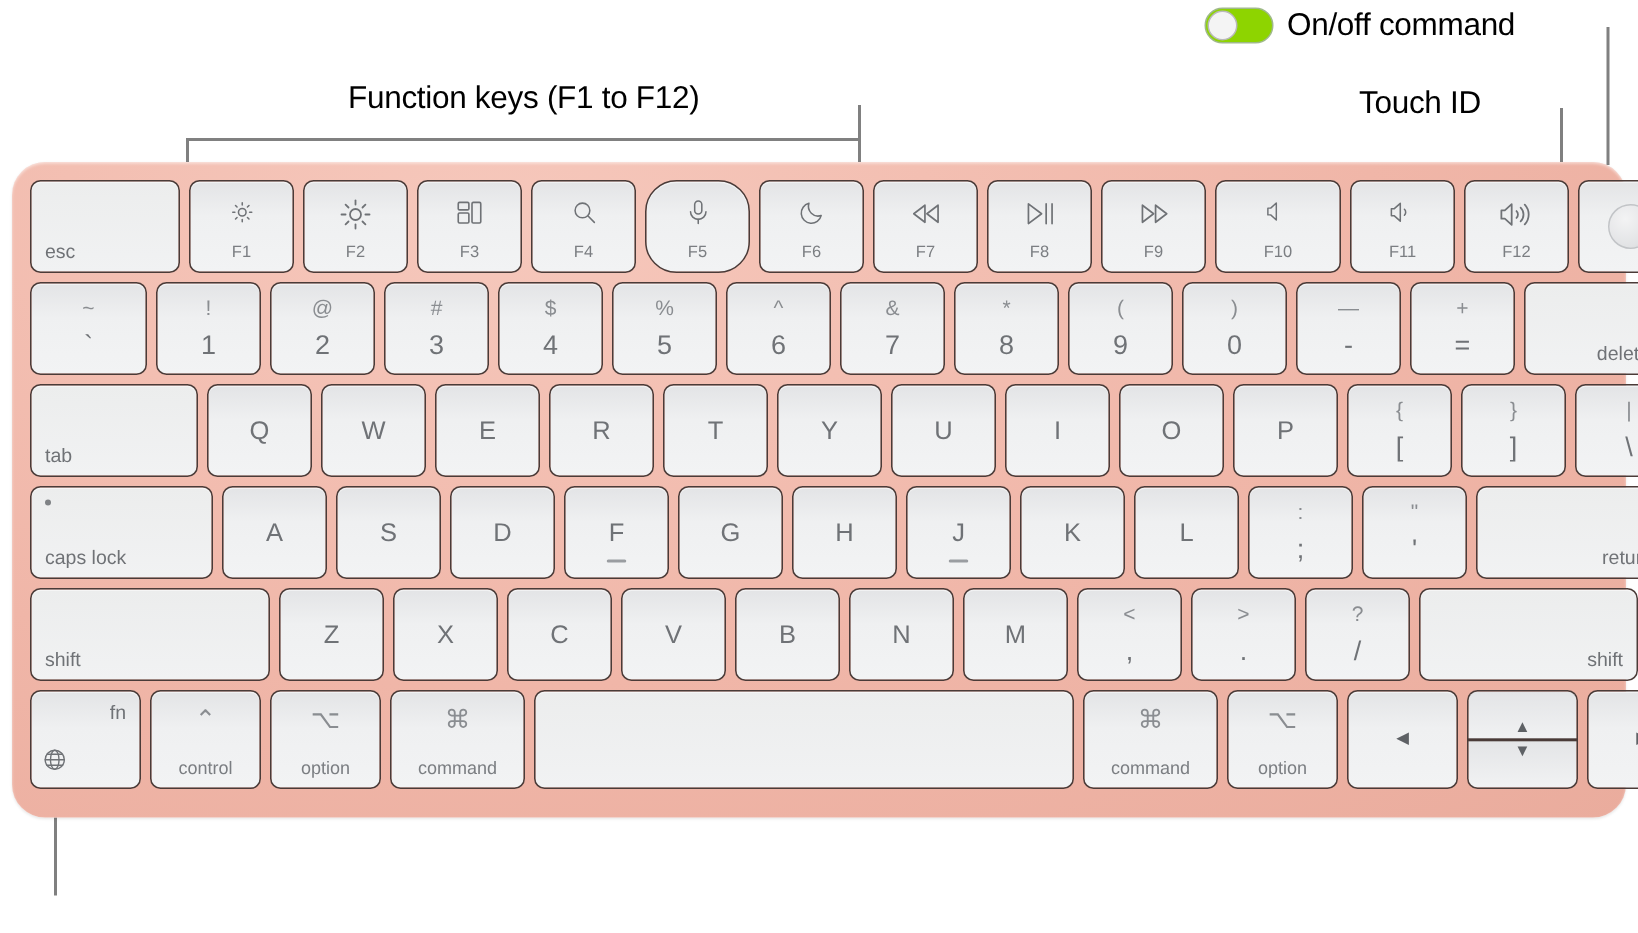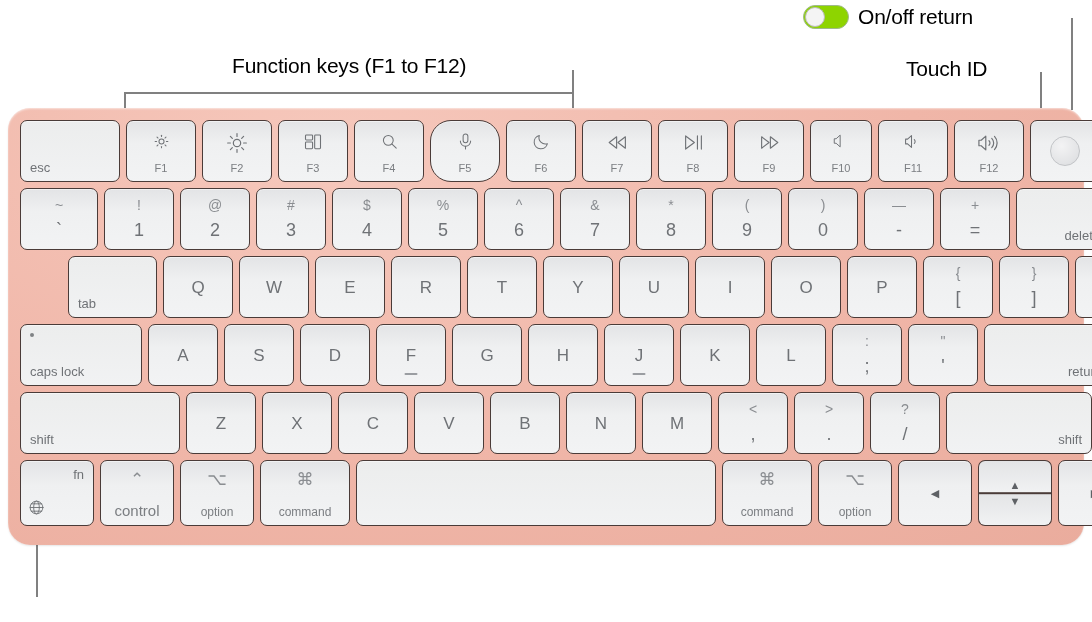--- a/index.html
+++ b/index.html
@@ -179,21 +179,21 @@
 <div id="stage">
 
   <div class="callout-label" style="left:232px; top:54px;">Function keys (F1 to F12)</div>
   <div class="leader h" style="left:124px; top:92px; width:450px;"></div>
   <div class="leader v" style="left:124px; top:92px; height:18px;"></div>
   <div class="leader v" style="left:572px; top:70px; height:40px;"></div>
 
   <div class="toggle-switch" style="left:803px; top:5px;">
     <div class="toggle-knob"></div>
   </div>
-  <div class="callout-label" style="left:858px; top:5px;">On/off return</div>
+  <div class="callout-label" style="left:858px; top:5px;">On/off command</div>
   <div class="leader v" style="left:1071px; top:18px; height:92px;"></div>
 
   <div class="callout-label" style="left:906px; top:57px;">Touch ID</div>
   <div class="leader v" style="left:1040px; top:72px; height:38px;"></div>
 
   <div class="leader v" style="left:36px; top:545px; height:52px;"></div>
 
   <div id="keyboard">
 
     <div class="krow" id="row-0" style="top:12px; height:62px;">
@@ -272,21 +272,21 @@
             </svg></div>
           <div class="legend-fn">F8</div>
         </div>
         <div class="key" style="width: 70px; height: 100%;">
           <div class="icon-top"><svg width="21" height="21" viewBox="0 0 24 24" fill="none" stroke="#6f7276" stroke-width="1.3" stroke-linecap="round" stroke-linejoin="round">
               <path d="M3 5.5 11.5 12 3 18.5z"></path>
               <path d="M13 5.5 21.5 12 13 18.5z"></path>
             </svg></div>
           <div class="legend-fn">F9</div>
         </div>
-        <div class="key" style="width: 62px; height: 100%; text-decoration: underline;">
+        <div class="key" style="width: 84px; height: 100%; text-decoration: underline;">
           <div class="icon-top"><svg width="18" height="18" viewBox="0 0 24 24" fill="none" stroke="#6f7276" stroke-width="1.3" stroke-linecap="round" stroke-linejoin="round">
               <path d="M10.5 4.5 5.5 9H3v6h2.5l5 4.5z"></path>
             </svg></div>
           <div class="legend-fn">F10</div>
         </div>
         <div class="key" style="width: 70px; height: 100%;">
           <div class="icon-top"><svg width="19" height="19" viewBox="0 0 24 24" fill="none" stroke="#6f7276" stroke-width="1.3" stroke-linecap="round" stroke-linejoin="round">
               <path d="M9.5 4.5 4.5 9H2v6h2.5l5 4.5z"></path>
               <path d="M13 9.5a3.5 3.5 0 0 1 0 5"></path>
             </svg></div>
@@ -358,21 +358,21 @@
         <div class="key" style="width: 70px; height: 100%;">
           <div class="legend-top">+</div>
           <div class="legend-bot">=</div>
         </div>
         <div class="key flat" style="width: 94px; height: 100%;">
           <div class="legend-br">delete</div>
         </div>
       </div>
 
     <div class="krow" id="row-2" style="top:148px; height:62px;">
-        <div class="key flat" style="width: 89px; height: 100%; margin-left: 48px;">
+        <div class="key flat" style="width: 112px; height: 100%;">
           <div class="legend-bl">tab</div>
         </div>
         <div class="key" style="width: 70px; height: 100%;">
           <div class="legend-center" style="top:50%;transform:translateY(-50%);">Q</div>
         </div>
         <div class="key" style="width: 70px; height: 100%;">
           <div class="legend-center" style="top:50%;transform:translateY(-50%);">W</div>
         </div>
         <div class="key" style="width: 70px; height: 100%;">
           <div class="legend-center" style="top:50%;transform:translateY(-50%);">E</div>
@@ -507,21 +507,21 @@
           <div class="globe"><svg width="17" height="17" viewBox="0 0 24 24" fill="none" stroke="#6f7276" stroke-width="1.3" stroke-linecap="round" stroke-linejoin="round">
               <circle cx="12" cy="12" r="9"></circle>
               <ellipse cx="12" cy="12" rx="4" ry="9"></ellipse>
               <line x1="3" y1="12" x2="21" y2="12"></line>
               <line x1="4.6" y1="6.8" x2="19.4" y2="6.8"></line>
               <line x1="4.6" y1="17.2" x2="19.4" y2="17.2"></line>
             </svg></div>
         </div>
         <div class="key" style="width: 74px; height: 100%;">
           <div class="legend-top" style="top:10px;font-size:17px;">⌃</div>
-          <div class="legend-fn" style="font-size:15px;margin-top:36px;">control</div>
+          <div class="legend-fn" style="font-size:12px;margin-top:36px;">control</div>
         </div>
         <div class="key" style="width: 74px; height: 100%;">
           <div class="legend-top" style="top:10px;font-size:17px;">⌥</div>
           <div class="legend-fn" style="font-size:12px;">option</div>
         </div>
         <div class="key" style="width: 90px; height: 100%;">
           <div class="legend-top" style="top:10px;font-size:17px;">⌘</div>
           <div class="legend-fn" style="font-size:12px;">command</div>
         </div>
         <div class="key flat" style="width: 360px; height: 100%;"></div>

